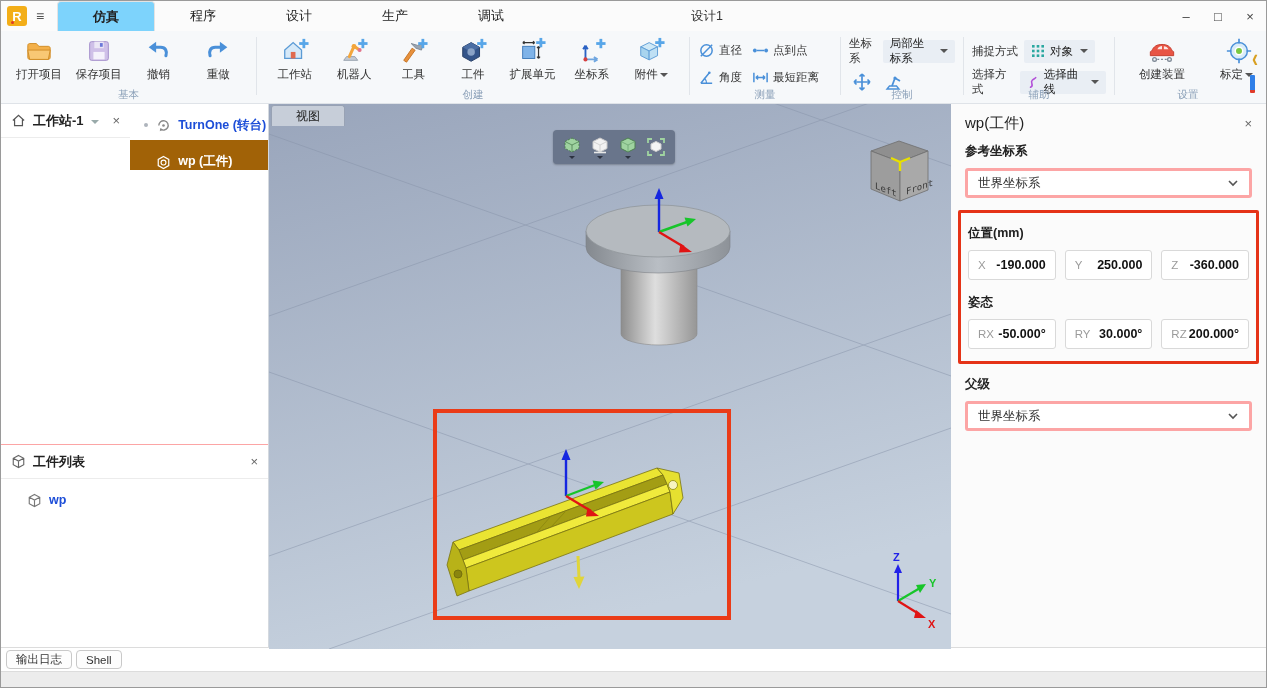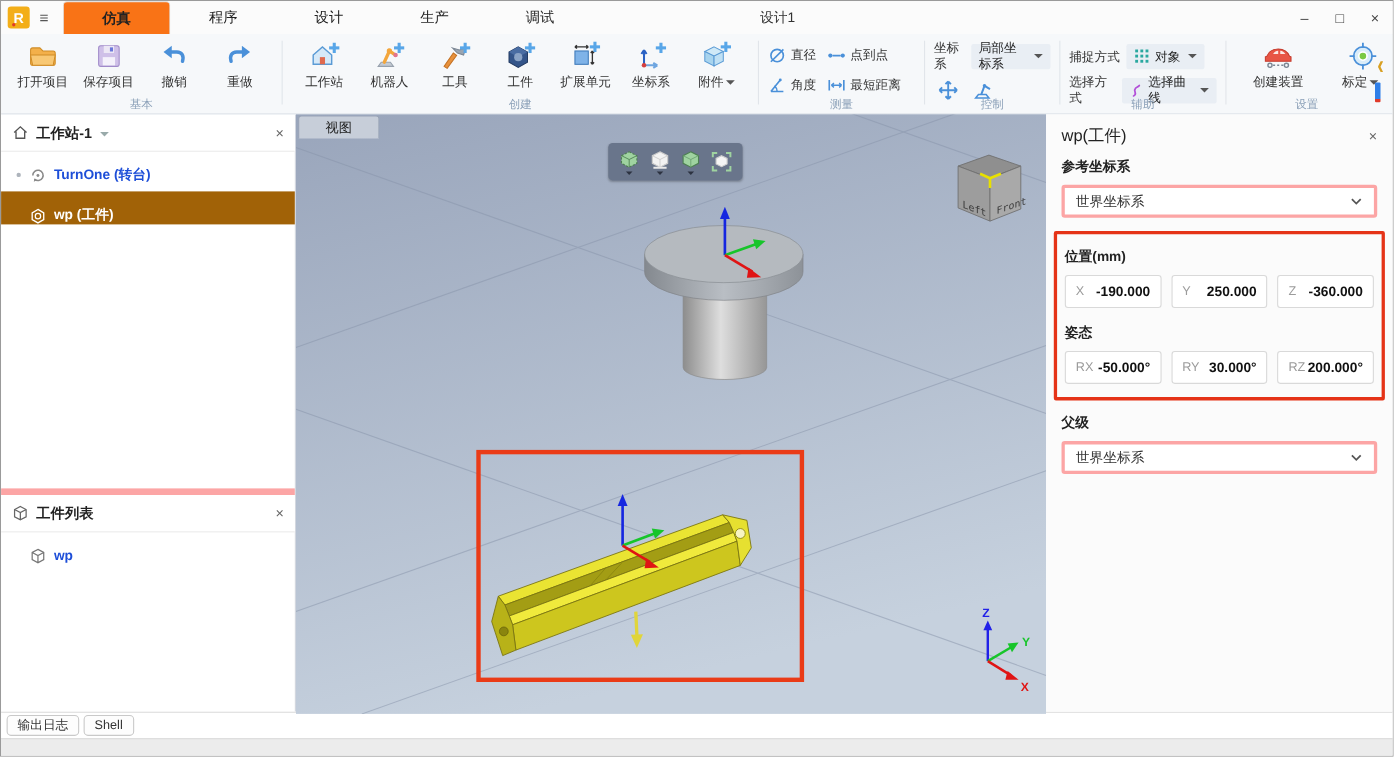--- a/index.html
+++ b/index.html
@@ -7,21 +7,21 @@
   body { font-family:"Liberation Sans","DejaVu Sans",sans-serif; font-size:12px; color:#222; background:#fff; }
   .app { position:relative; width:1267px; height:688px; border:1px solid #9a9a9a; display:flex; flex-direction:column; }
 
   
   .titlebar { height:30px; background:#fbfbfb; display:flex; align-items:stretch; position:relative; flex:0 0 auto; }
   .logo { width:20px; height:20px; margin:5px 4px 5px 6px; background:#f3ae18; border-radius:3px; color:#fff; font-weight:bold; font-size:13px; display:flex; align-items:center; justify-content:center; position:relative; }
   .logo::after{ content:""; position:absolute; left:4px; bottom:2px; width:3px; height:3px; background:#e03a2a; border-radius:50%; }
   .hamburger { width:18px; display:flex; align-items:center; justify-content:center; color:#555; font-size:14px; }
   .menu-tabs { display:flex; align-items:stretch; margin-left:8px; }
   .menu-tab { padding:0 35px; display:flex; align-items:center; font-size:13px; color:#222; cursor:default; }
-  .menu-tab.active { background:#f97316; border:1px solid #e3e3e3; border-bottom:none; border-radius:4px 4px 0 0; font-weight:bold; }
+  .menu-tab.active { background:#7dd3fc; border:1px solid #e3e3e3; border-bottom:none; border-radius:4px 4px 0 0; font-weight:bold; }
   .win-title { position:absolute; left:690px; top:0; height:30px; display:flex; align-items:center; font-size:12.5px; color:#333; }
   .win-controls { position:absolute; right:0; top:0; height:30px; display:flex; }
   .win-btn { width:32px; height:30px; display:flex; align-items:center; justify-content:center; font-size:13px; color:#444; }
 
   
   .ribbon { height:73px; background:#f6f8fa; border-bottom:1px solid #dfe3e8; display:flex; align-items:stretch; position:relative; flex:0 0 auto; }
   .rgroup { position:relative; display:flex; align-items:flex-start; padding:4px 8px 14px 8px; }
   .rgroup-label { position:absolute; bottom:1px; left:0; right:0; text-align:center; font-size:10.5px; color:#8ba0b8;margin-top:35px; }
   .rsep { width:1px; background:#e1e5ea; margin:6px 0 8px 0; }
   .bigbtn { width:60px; display:flex; flex-direction:column; align-items:center; gap:2px; padding-top:2px; }
@@ -45,22 +45,22 @@
   .sidebar { width:268px; background:#fff; border-right:1px solid #d4d9df; display:flex; flex-direction:column; }
   .panel-header { height:34px; display:flex; align-items:center; gap:7px; padding:0 10px; border-bottom:1px solid #ececec; background:#fff; }
   .panel-header .ttl { font-weight:bold; font-size:13px; color:#222; }
   .panel-header .spacer { flex:1; }
   .close-x { color:#666; font-size:13px; line-height:1; }
   .chev-sm { width:0; height:0; border-left:4px solid transparent; border-right:4px solid transparent; border-top:4px solid #9aa; margin-top:2px; }
   .tree { padding-top:6px; }
   .tree-row { height:30px; display:flex; align-items:center; gap:7px; padding-left:26px; font-size:12.5px; font-weight:bold; color:#1d4ed8; }
   .tree-row .bullet { width:4px; height:4px; border-radius:50%; background:#aeb4bc; margin-right:1px; margin-left:-12px; }
   .tree-row.selected { background:#a16207; color:#fff;align-items:flex-end; }
-  .ws-panel { height:340px; display:flex; flex-direction:column; }
-  .wp-panel { flex:1; border-top:6px solid #fca5a5; }
+  .ws-panel { height:340px; display:flex; }
+  .wp-panel { flex:1; border-top:1px solid #fca5a5; }
   .ws-panel .tree { flex:1; }
 
   
   .viewport { width:682px; position:relative; background:#a5b1c5; }
   .viewport-tab { position:absolute; left:2px; top:1px; width:74px; height:21px; background:#c7ced9; border:1px solid #98a2b4; border-bottom:none; border-radius:3px 3px 0 0; display:flex; align-items:center; justify-content:center; font-size:12px; color:#222; }
   .view-toolbar { position:absolute; left:284px; top:26px; height:34px; background:#69758b; border-radius:4px; display:flex; align-items:center; gap:6px; padding:0 8px; box-shadow:0 1px 2px rgba(0,0,0,.25); }
   .vt-btn { width:22px; display:flex; flex-direction:column; align-items:center; }
   .vt-btn svg { width:20px; height:20px; }
   .vt-caret { width:0; height:0; border-left:3px solid transparent; border-right:3px solid transparent; border-top:3px solid #2c3240; margin-top:0px; }
 

